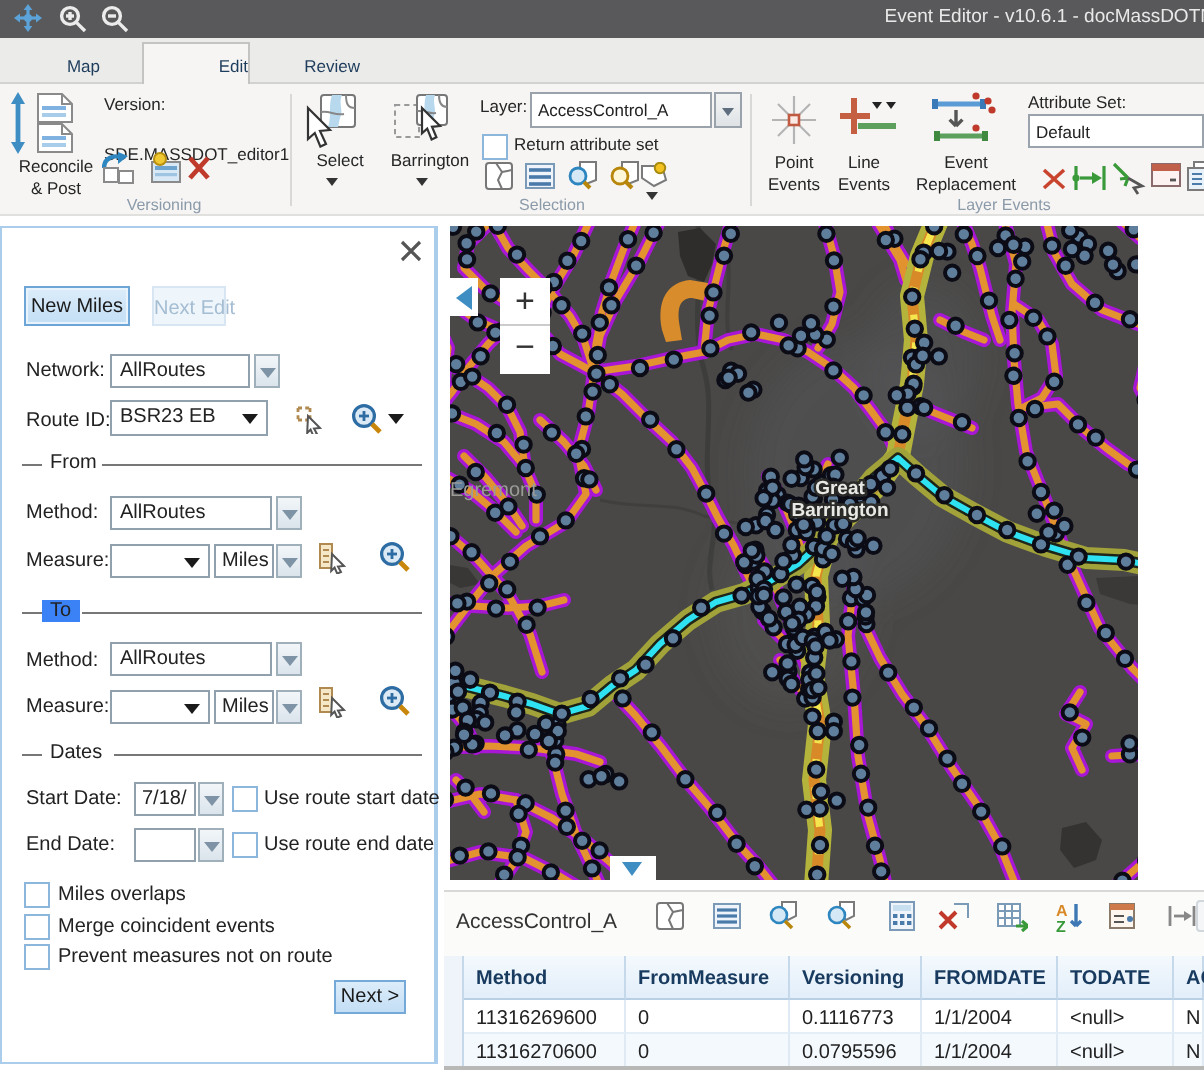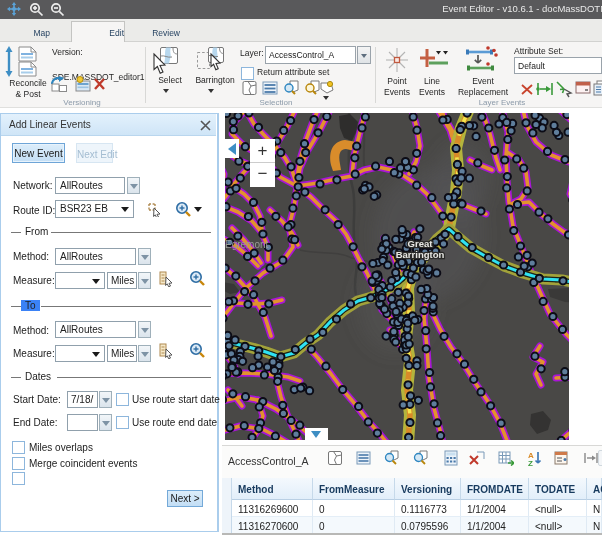--- a/index.html
+++ b/index.html
@@ -222,26 +222,25 @@
  <g transform="translate(74,1)">
       <rect x="3" y="0" width="9" height="11" fill="#fff" stroke="#7a7a7a"></rect>
       <rect x="0" y="3" width="9" height="11" fill="#e8f0f8" stroke="#7a7a7a"></rect>
       <line x1="2" y1="6" x2="7" y2="6" stroke="#4a7aaa"></line>
       <line x1="2" y1="8.5" x2="7" y2="8.5" stroke="#4a7aaa"></line>
       <line x1="2" y1="11" x2="7" y2="11" stroke="#4a7aaa"></line>
     </g>
 </svg>
 
 <div class="abs" id="panel">
- <div class="abs" id="paneltitle">Add Linear Events</div>
  <svg class="abs" style="left:199px;top:6px" width="11" height="11" viewBox="0 0 11 11">
       <path d="M1,1 L10,10 M10,1 L1,10" stroke="#555" stroke-width="1.6"></path>
     </svg>
 
- <div class="abs bluebtn" style="left:11px;top:29px;width:53px;height:20px;padding-top:4px;border:1px solid #6ea5d7;box-shadow:inset 0 0 0 1px #e8f3fc">New Event</div>
+ <div class="abs bluebtn" style="left:11px;top:29px;width:53px;height:20px;padding-top:4px;border:1px solid #6ea5d7;box-shadow:inset 0 0 0 1px #e8f3fc">New Miles</div>
  <div class="abs" style="left:75px;top:29px;width:37px;height:20px;background:#eef5fb;border:1px solid #d7e6f2;font-size:10px;color:#a4bdd2;text-align:center;padding-top:5px;white-space:nowrap">Next Edit</div>
 
  <div class="abs plabel" style="left:12px;top:66px">Network:</div>
  <div class="abs pcombo" style="left:54px;top:63px;width:70px;height:17px">AllRoutes</div>
  <div class="abs ptrig" style="left:126px;top:63px;width:13px;height:17px"></div>
 
  <div class="abs plabel" style="left:12px;top:91px">Route ID:</div>
  <div class="abs pcombo" style="left:54px;top:86px;width:79px;height:18px">BSR23 EB</div>
  <div class="barrow" style="left:120px;top:93px"></div>
  <svg class="abs" style="left:146px;top:88px" width="16" height="15" viewBox="0 0 16 15">
@@ -324,20 +323,21 @@
  <div class="abs pcombo" style="left:66px;top:300px;width:31px;height:17px"></div>
  <div class="abs ptrig" style="left:98px;top:300px;width:13px;height:17px"></div>
  <div class="pcheck" style="left:115px;top:302px"></div>
  <div class="abs plabel" style="left:131px;top:303px">Use route end date</div>
 
  <div class="pcheck" style="left:11px;top:327px"></div>
  <div class="abs plabel" style="left:28px;top:328px">Miles overlaps</div>
  <div class="pcheck" style="left:11px;top:343px"></div>
  <div class="abs plabel" style="left:28px;top:344px">Merge coincident events</div>
  <div class="pcheck" style="left:11px;top:358px"></div>
+ <div class="abs plabel" style="left:28px;top:359px">Prevent measures not on route</div>
  <div class="abs bluebtn" style="left:166px;top:376px;width:36px;height:17px;padding-top:2px">Next &gt;</div>
 
 </div>
 
 <div class="abs" id="map">
     <svg width="377" height="327" viewBox="225 113 377 327" style="position:absolute;left:0;top:0">
 <rect x="225" y="113" width="377" height="327" fill="#494846"></rect>
 <path d="M349,113 C352,140 345,160 352,185 C358,205 350,230 356,252 C360,268 352,280 356,295" stroke="#3d3d3c" stroke-width="2.5" fill="none"></path>
 <path d="M362,120 C368,140 360,158 366,175" stroke="#403f3e" stroke-width="2" fill="none"></path>
 <path d="M300,250 C320,255 335,250 352,258 L370,262" stroke="#403f3e" stroke-width="1.5" fill="none"></path>

